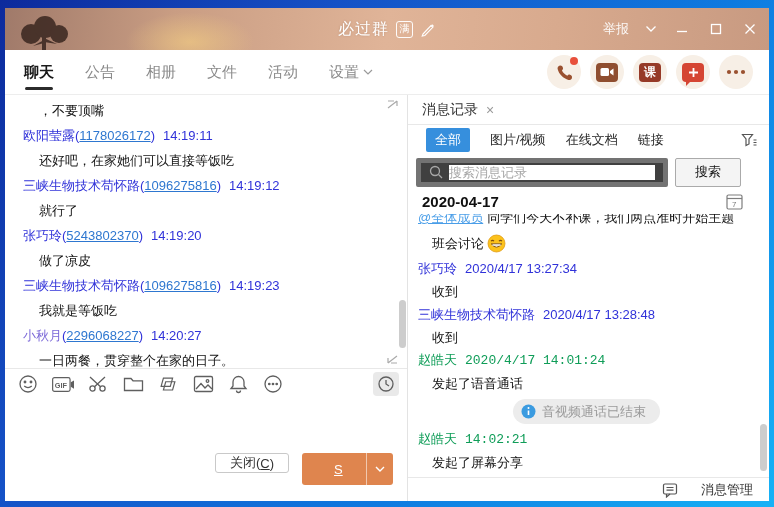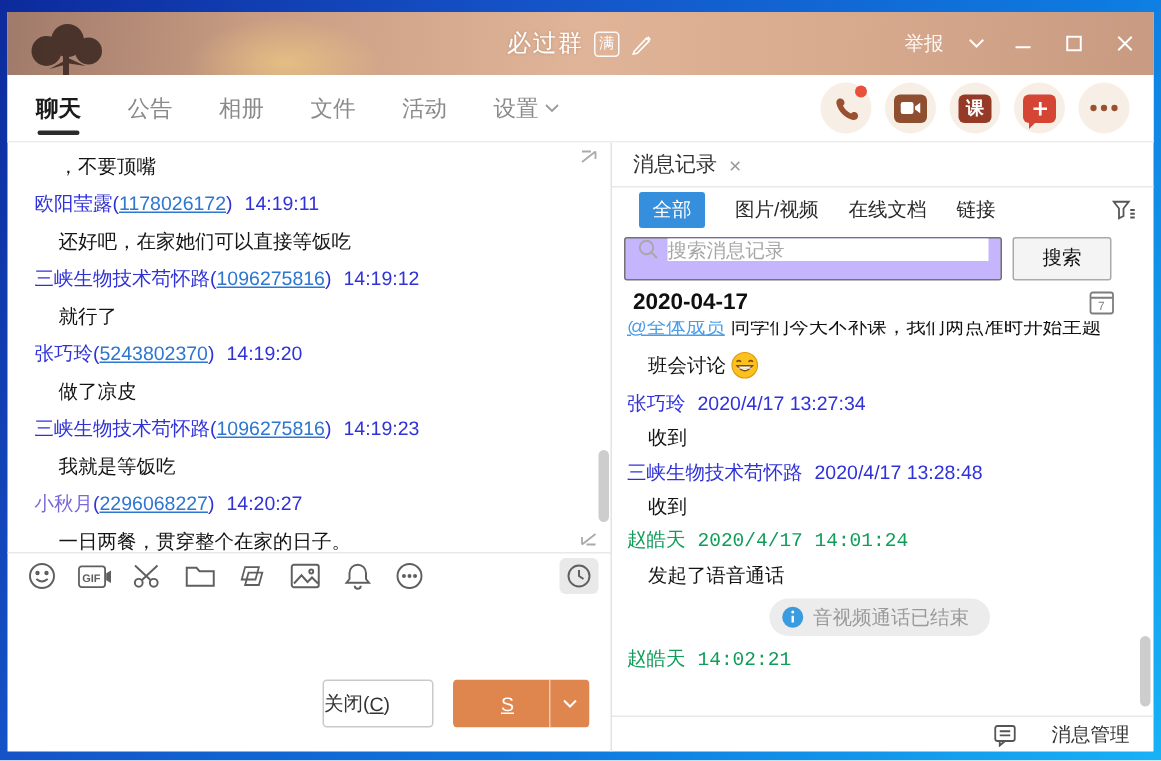--- a/index.html
+++ b/index.html
@@ -58,36 +58,36 @@
   .scroll-thumb { position:absolute; width:7px; border-radius:3.5px; background:#cdcdcd; }
   .chat-thumb { right:1px; top:205px; height:48px; }
 
   
   .chat-toolbar { height:31px; flex:0 0 31px; border-top:1px solid #e8e8e8; display:flex; align-items:center; gap:13px; padding:0 8px 0 12px; color:#5f5f5f; }
   .tool { display:flex; align-items:center; justify-content:center; width:22px; height:22px; cursor:pointer; }
   .tool-history { margin-left:auto; width:26px; height:24px; background:#e9e9e9; border-radius:4px; }
 
   .chat-input { flex:1; }
   .chat-buttons { flex:0 0 50px; display:flex; align-items:flex-start; justify-content:flex-end; gap:13px; padding:2px 14px 0 0; }
-  .btn-close { width:74px; height:32px; background:#fff; border:1px solid #c9c9c9; border-radius:3px; font-size:13px; color:#333;
-    display:flex; align-items:center; cursor:pointer; }
+  .btn-close { width:74px; height:20px; background:#fff; border:1px solid #c9c9c9; border-radius:3px; font-size:13px; color:#333;
+    display:flex; align-items:center; justify-content:center; cursor:pointer; }
   .btn-send { display:flex; height:32px; border-radius:3px; overflow:hidden; cursor:pointer; }
   .send-main { width:64px; background:#df854e; color:#fff; font-size:13px; display:flex; align-items:center; justify-content:center;gap:36px; }
   .send-caret { width:27px; background:#df854e; border-left:1px solid rgba(255,255,255,.55); display:flex; align-items:center; justify-content:center; }
   .ukey { text-decoration:underline; }
 
   
   .rec-tabrow { height:30px; flex:0 0 30px; border-bottom:1px solid #e8e8e8; display:flex; align-items:center; gap:8px; padding-left:14px; font-size:14px; color:#333; }
   .rec-close { color:#9a9a9a; font-size:14px; cursor:pointer; }
   .filter-row { height:30px; flex:0 0 30px; display:flex; align-items:center; gap:20px; padding-left:18px; font-size:13px; color:#2a2a2a; }
   .filter { cursor:pointer;text-align:center; }
   .filter.active { background:#368fdd; color:#fff; padding:3px 9px; border-radius:2px; }
   .funnel { margin-left:auto; margin-right:12px; color:#555; cursor:pointer; }
   .search-row { height:34px; flex:0 0 34px; display:flex; align-items:center; padding:0 28px 0 8px; gap:7px; }
-  .search-box { flex:1; height:29px; border:1px solid #737373; border-radius:2px; display:flex; align-items:flex-start; padding:0 8px; gap:6px; background:#c4b5fd; }
+  .search-box { flex:1; height:29px; border:5px solid #737373; border-radius:2px; display:flex; align-items:center; padding:0 8px; gap:6px; background:#404040; }
   .search-box input { border:none; outline:none; flex:1; font-size:13px; color:#333; font-family:inherit; }
   .search-box input::placeholder { color:#a6a6a6; }
   .btn-search { width:66px; height:29px; background:#f4f4f4; border:1px solid #aaa; border-radius:2px; font-size:13px; color:#111;
     display:flex; align-items:center; justify-content:center; cursor:pointer; }
   .date-row { height:25px; flex:0 0 25px; display:flex; align-items:center; justify-content:space-between; padding:0 26px 0 14px; }
   .date-text { font-weight:bold; font-size:15px; color:#101010; }
   .records { position:relative; flex:1; overflow:hidden; padding:0 14px 0 10px; line-height:23px; font-size:13px; }
   .r-clip { height:15px; overflow:hidden; }
   .r-clip .inner { transform:translateY(-8px); display:block; }
   .mention { color:#4a9ee8; text-decoration:underline; margin-right:4px; cursor:pointer; }
@@ -397,20 +397,21 @@
               <circle cx="7.5" cy="7.5" r="7" fill="#3b9be0"></circle>
               <path d="M7.5 6.5 V11" stroke="#fff" stroke-width="1.6"></path>
                   <circle cx="7.5" cy="4" r="1" fill="#fff"></circle>
             </svg>
             <span>音视频通话已结束</span>
           </span>
         </div>
         <div class="r-head green">
           <span>赵皓天</span><span class="r-time">14:02:21</span>
         </div>
+        <div class="r-text">发起了屏幕分享</div>
 
         <span class="scroll-thumb rec-thumb"></span>
       </div>
 
       <div class="rec-footer">
         <svg width="16" height="16" viewBox="0 0 16 16" fill="none" stroke="#555" stroke-width="1.2">
           <rect x="1.5" y="2" width="13" height="10" rx="1.5"></rect>
               <path d="M4.5 12 V15 L8 12"></path>
               <path d="M4.5 5.5 H11.5 M4.5 8.2 H11.5"></path>
         </svg>

